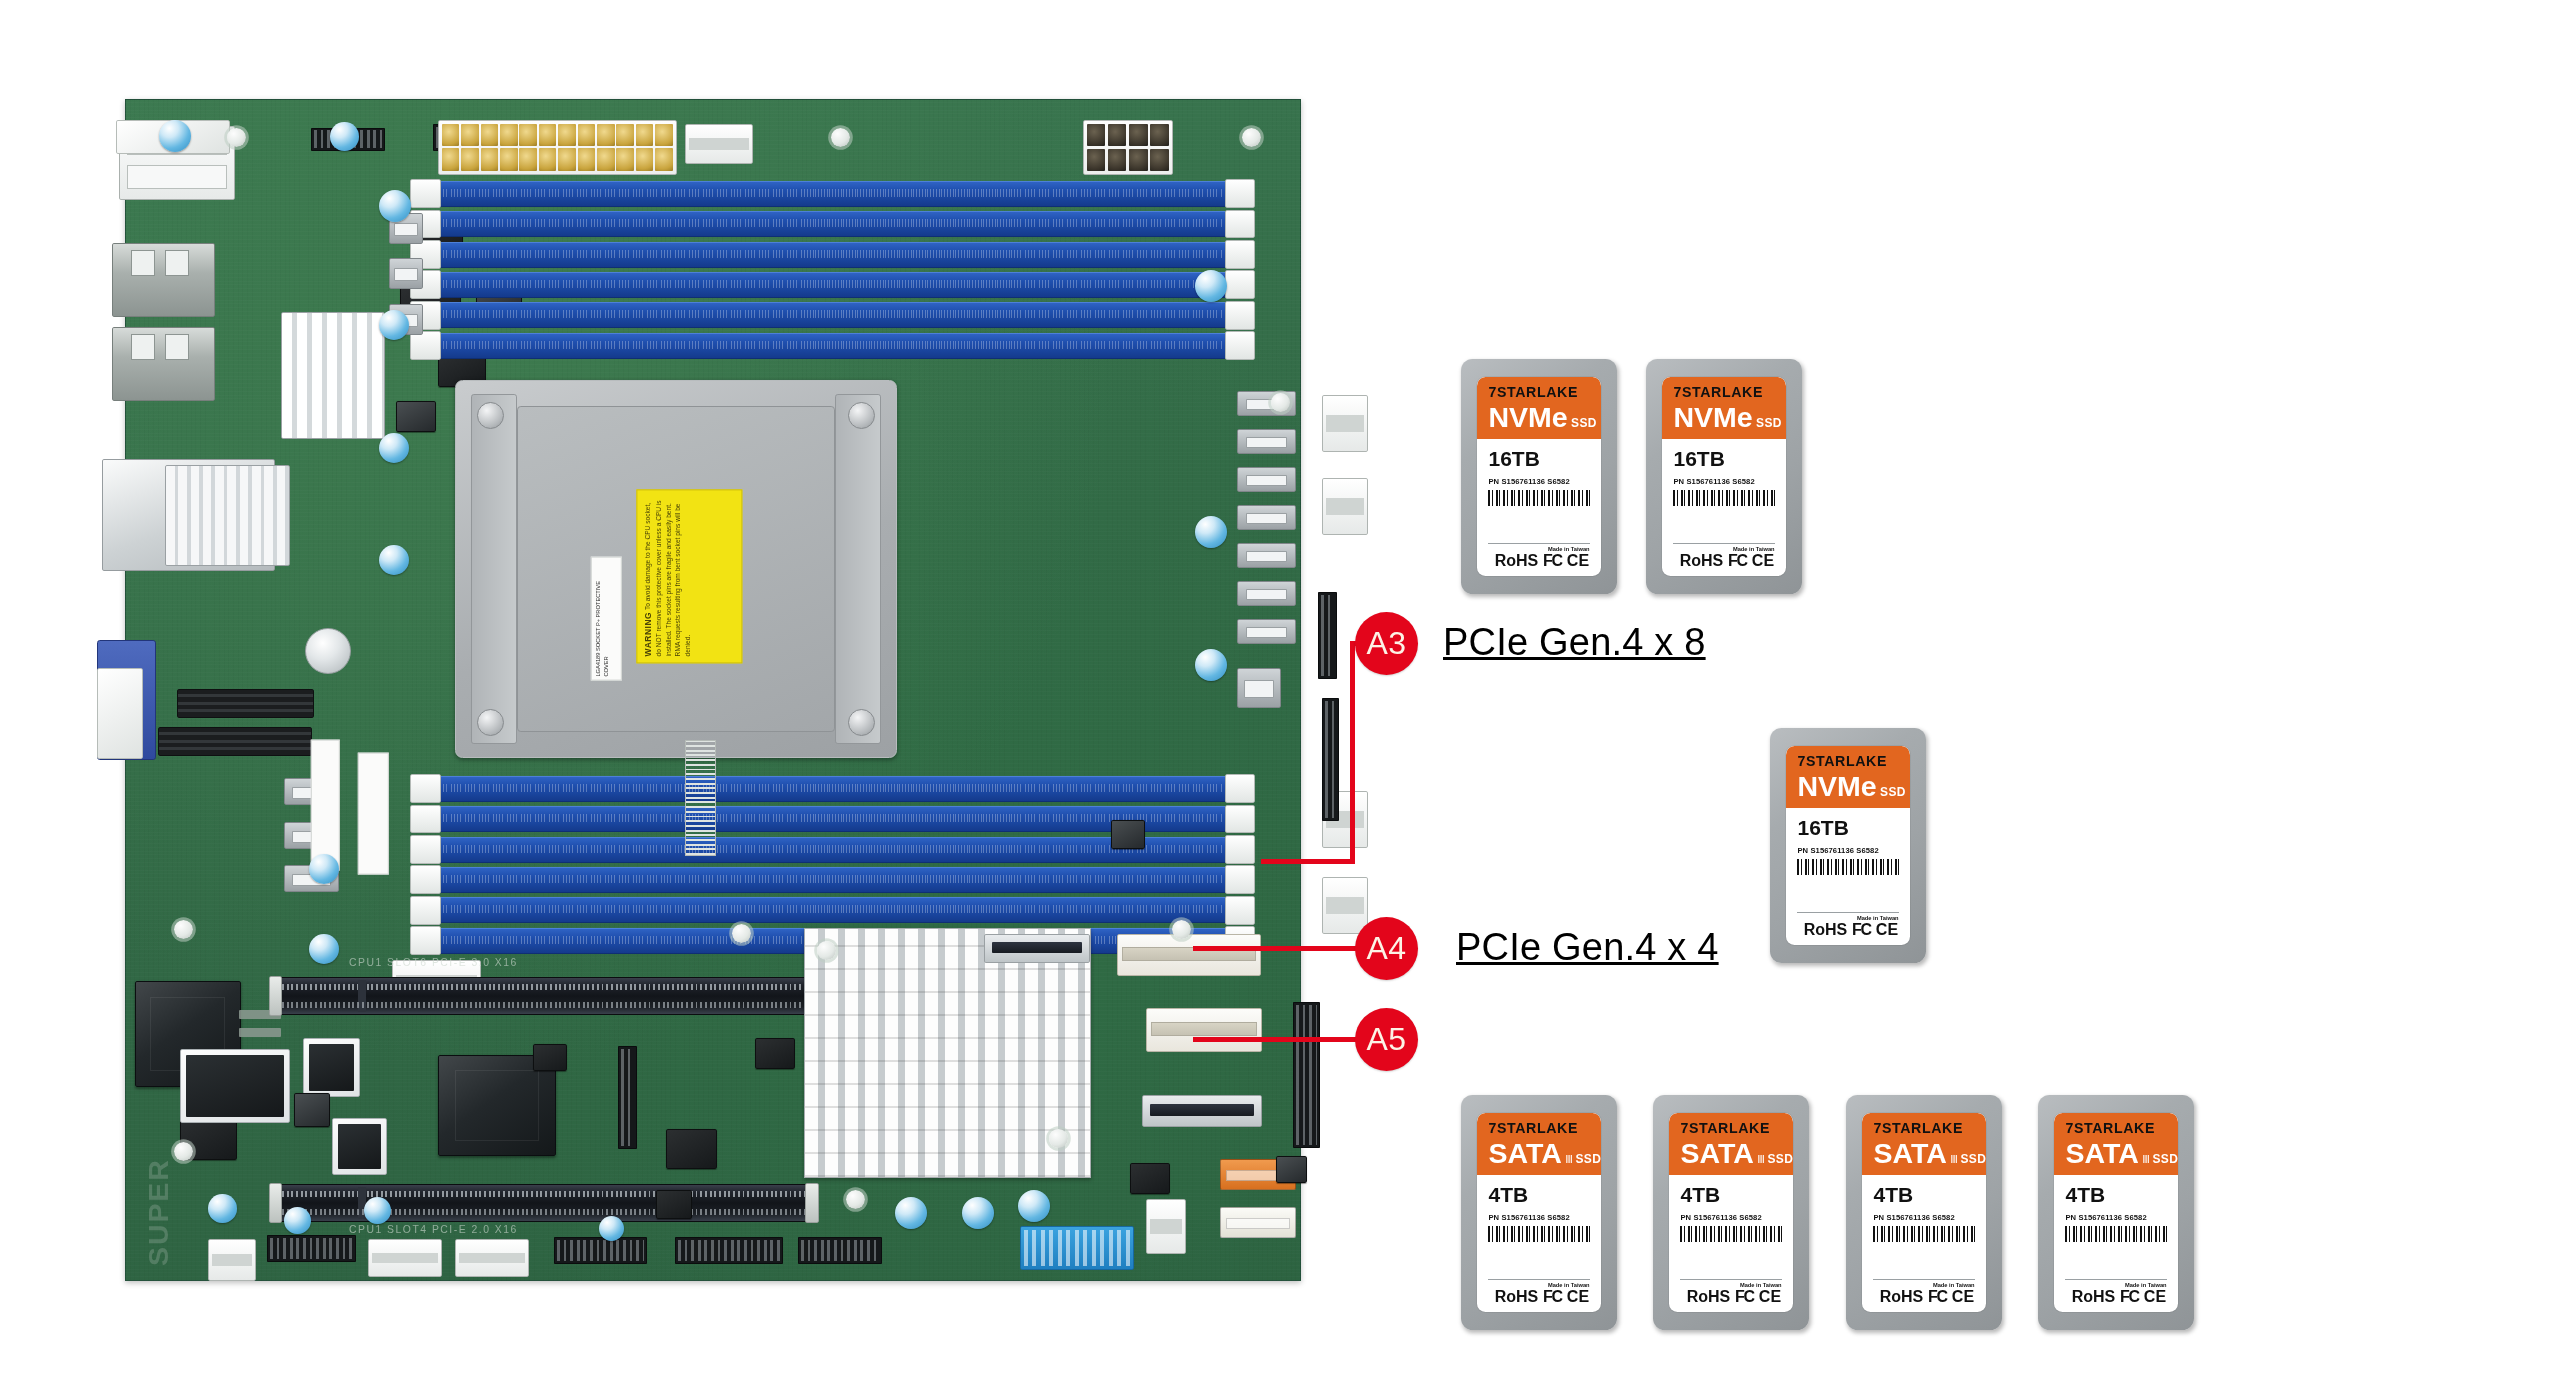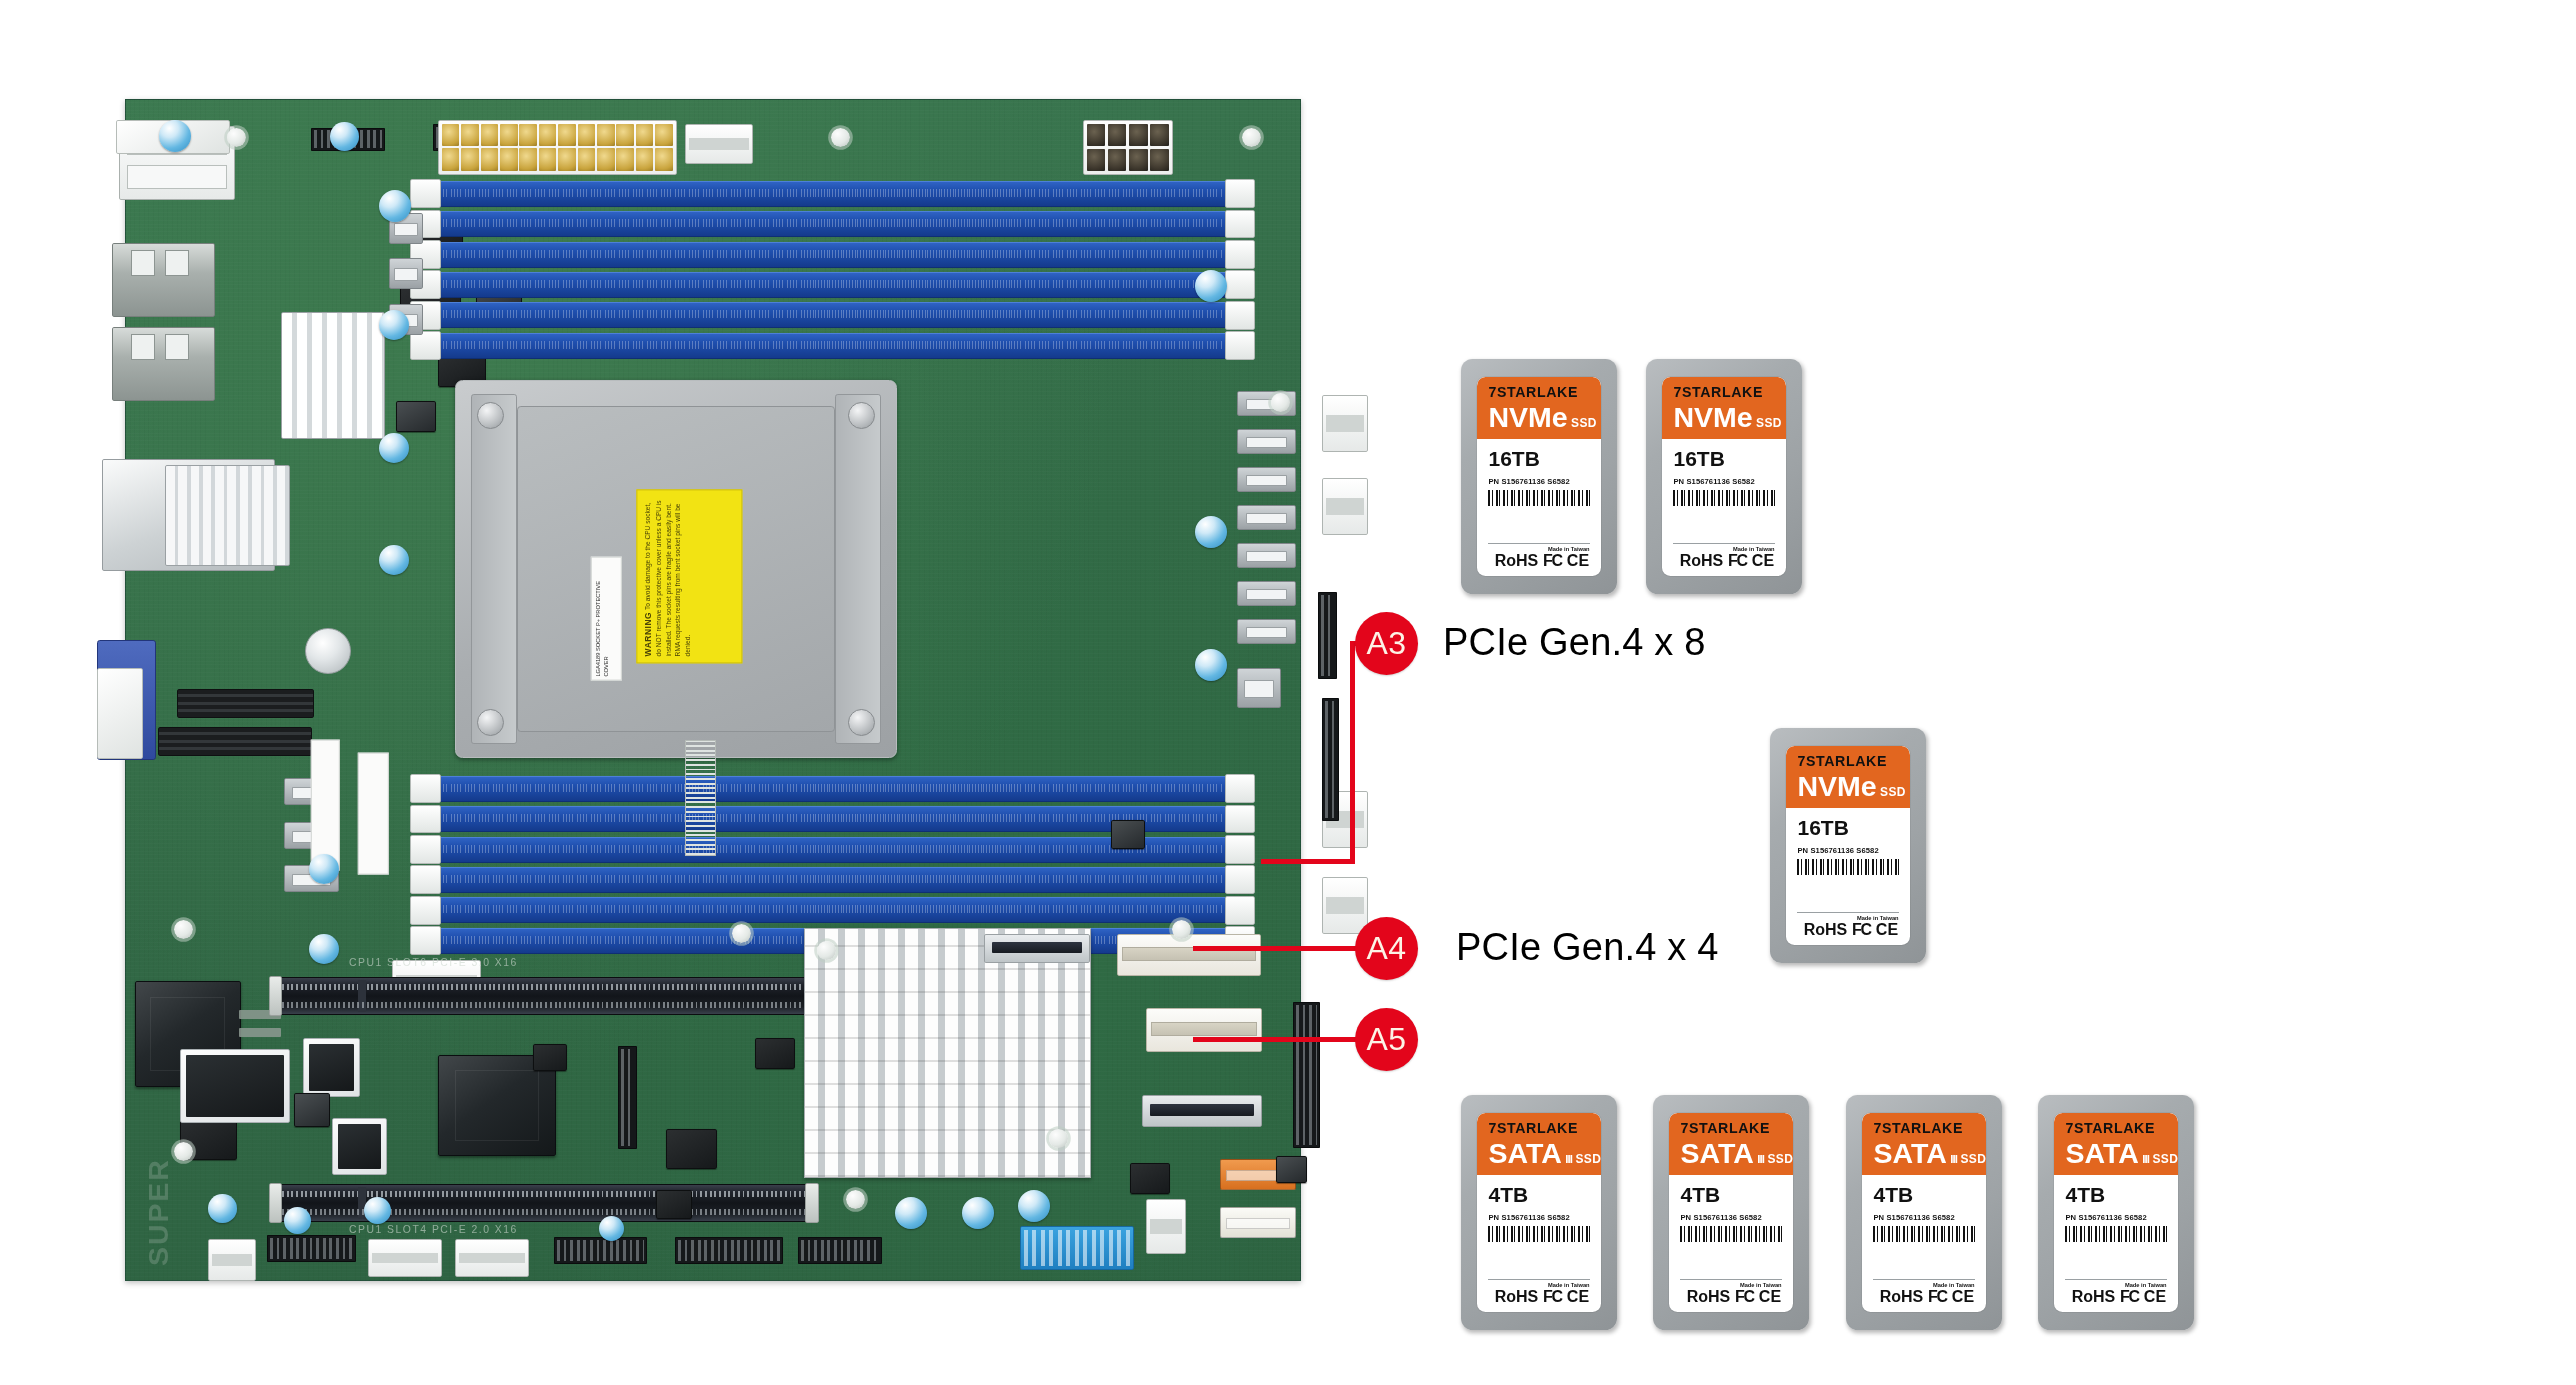--- a/index.html
+++ b/index.html
@@ -166,39 +166,39 @@
       border:0.9px solid #9aa0a3;}
 
   
   .lead{position:absolute;background:#e3051b;}
   .badge{position:absolute;border-radius:50%;background:#e3051b;
       display:flex;align-items:center;justify-content:center;
       color:#fdf3e6;font-size:32px;font-weight:500;letter-spacing:0.5px;
       font-family:"Liberation Sans",sans-serif;
       box-shadow:0 0.9px 1.9px rgba(0,0,0,.18);}
   .calltext{position:absolute;color:#000;font-size:38px;white-space:nowrap;
-      font-family:"Liberation Sans",sans-serif;letter-spacing:0.2px;}
+      font-family:"Liberation Sans",sans-serif;letter-spacing:0.2px;text-decoration:underline;}
 
   
   .ssd{position:absolute;border-radius:11.4px;
       background:linear-gradient(145deg,#b9bdc0 0%,#a6abae 30%,#9ea3a6 60%,#8f9497 100%);
       box-shadow:1.9px 2.8px 4.7px rgba(0,0,0,.28);padding:0;}
   .ssd .face{position:absolute;left:10.5%;right:10.5%;top:7.5%;bottom:7.5%;
       border-radius:8.5px;background:#ffffff;overflow:hidden;
       display:flex;flex-direction:column;
       box-shadow:0 0 0 0.9px rgba(0,0,0,.06);}
   .ssd .hdrband{background:#e2661f;border-radius:8.5px 8.5px 0 0;
       padding:7% 9% 6% 9%;}
   .ssd .co{color:#111;font-weight:bold;letter-spacing:0.6px;line-height:1;
       font-family:"Liberation Sans",sans-serif;}
   .ssd .co em{font-style:normal;}
   .ssd .fam{color:#fff;font-weight:bold;line-height:1;margin-top:4%;
       display:flex;align-items:baseline;gap:.12em;font-family:"Liberation Sans",sans-serif;}
   .ssd .fam .small{font-size:.42em;letter-spacing:0.4px;}
-  .ssd .fam .iii{font-size:.40em;letter-spacing:-0.9px;font-weight:bold;}
+  .ssd .fam .iii{font-size:.40em;letter-spacing:-0.9px;font-weight:normal;}
   .ssd .body{flex:1;padding:7% 9% 6% 9%;display:flex;flex-direction:column;position:relative;}
   .ssd .cap-t{color:#111;font-weight:bold;line-height:1;}
   .ssd .pn{color:#111;font-weight:bold;margin-top:8%;letter-spacing:0.1px;}
   .ssd .barcode{margin-top:4%;height:13%;
       background:repeating-linear-gradient(90deg,
         #111 0 1.9px, #fff 1.9px 3.8px, #111 3.8px 4.7px, #fff 4.7px 7.6px,
         #111 7.6px 10.4px, #fff 10.4px 11.4px, #111 11.4px 12.3px, #fff 12.3px 15px);}
   .ssd .rule{margin-top:auto;border-top:0.9px solid #9aa0a3;}
   .ssd .mit{align-self:flex-end;color:#111;font-weight:bold;margin-top:2%;}
   .ssd .certs{display:flex;align-items:center;justify-content:flex-end;gap:.30em;

